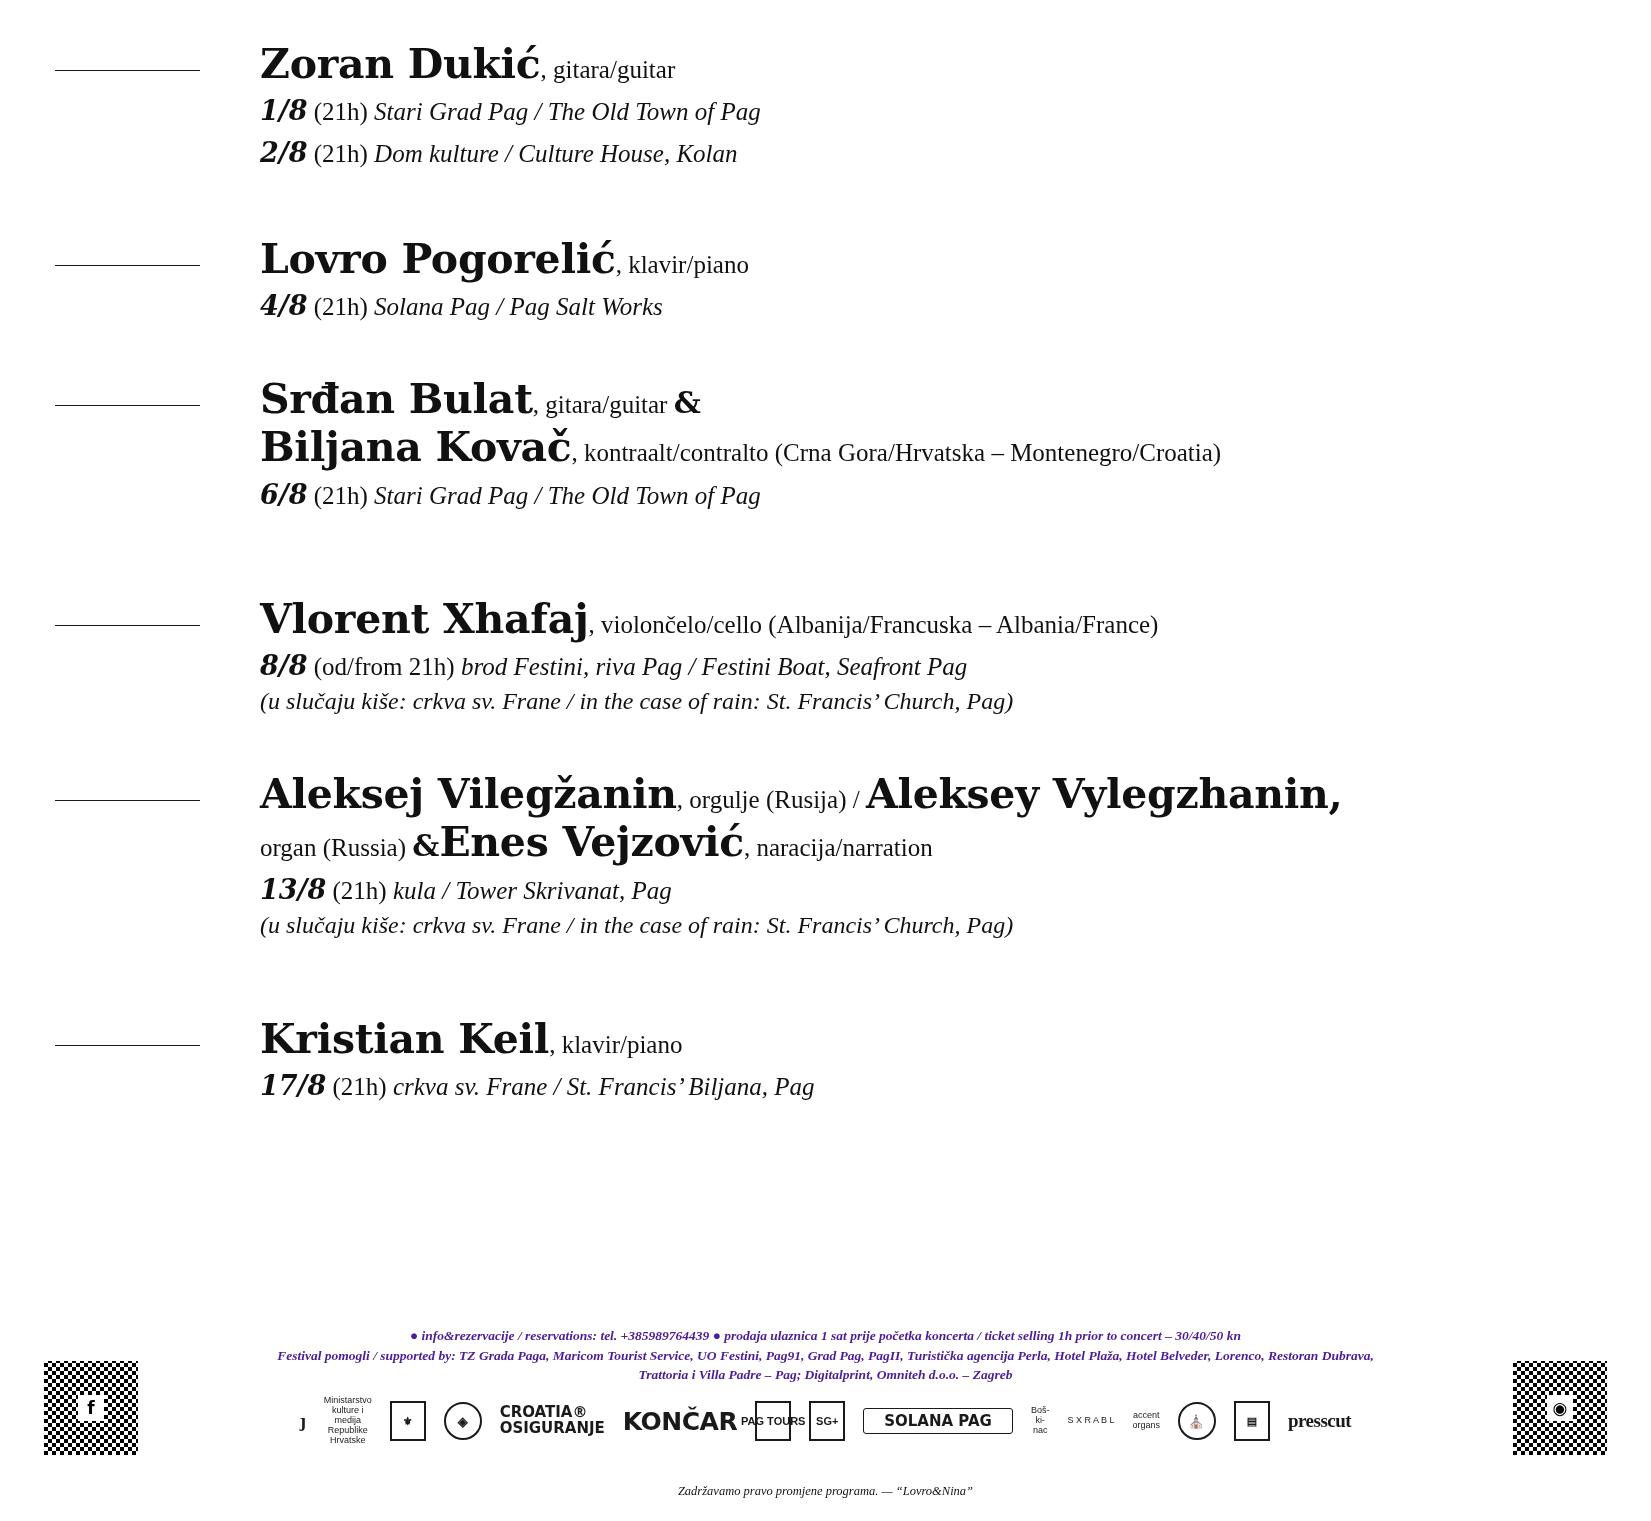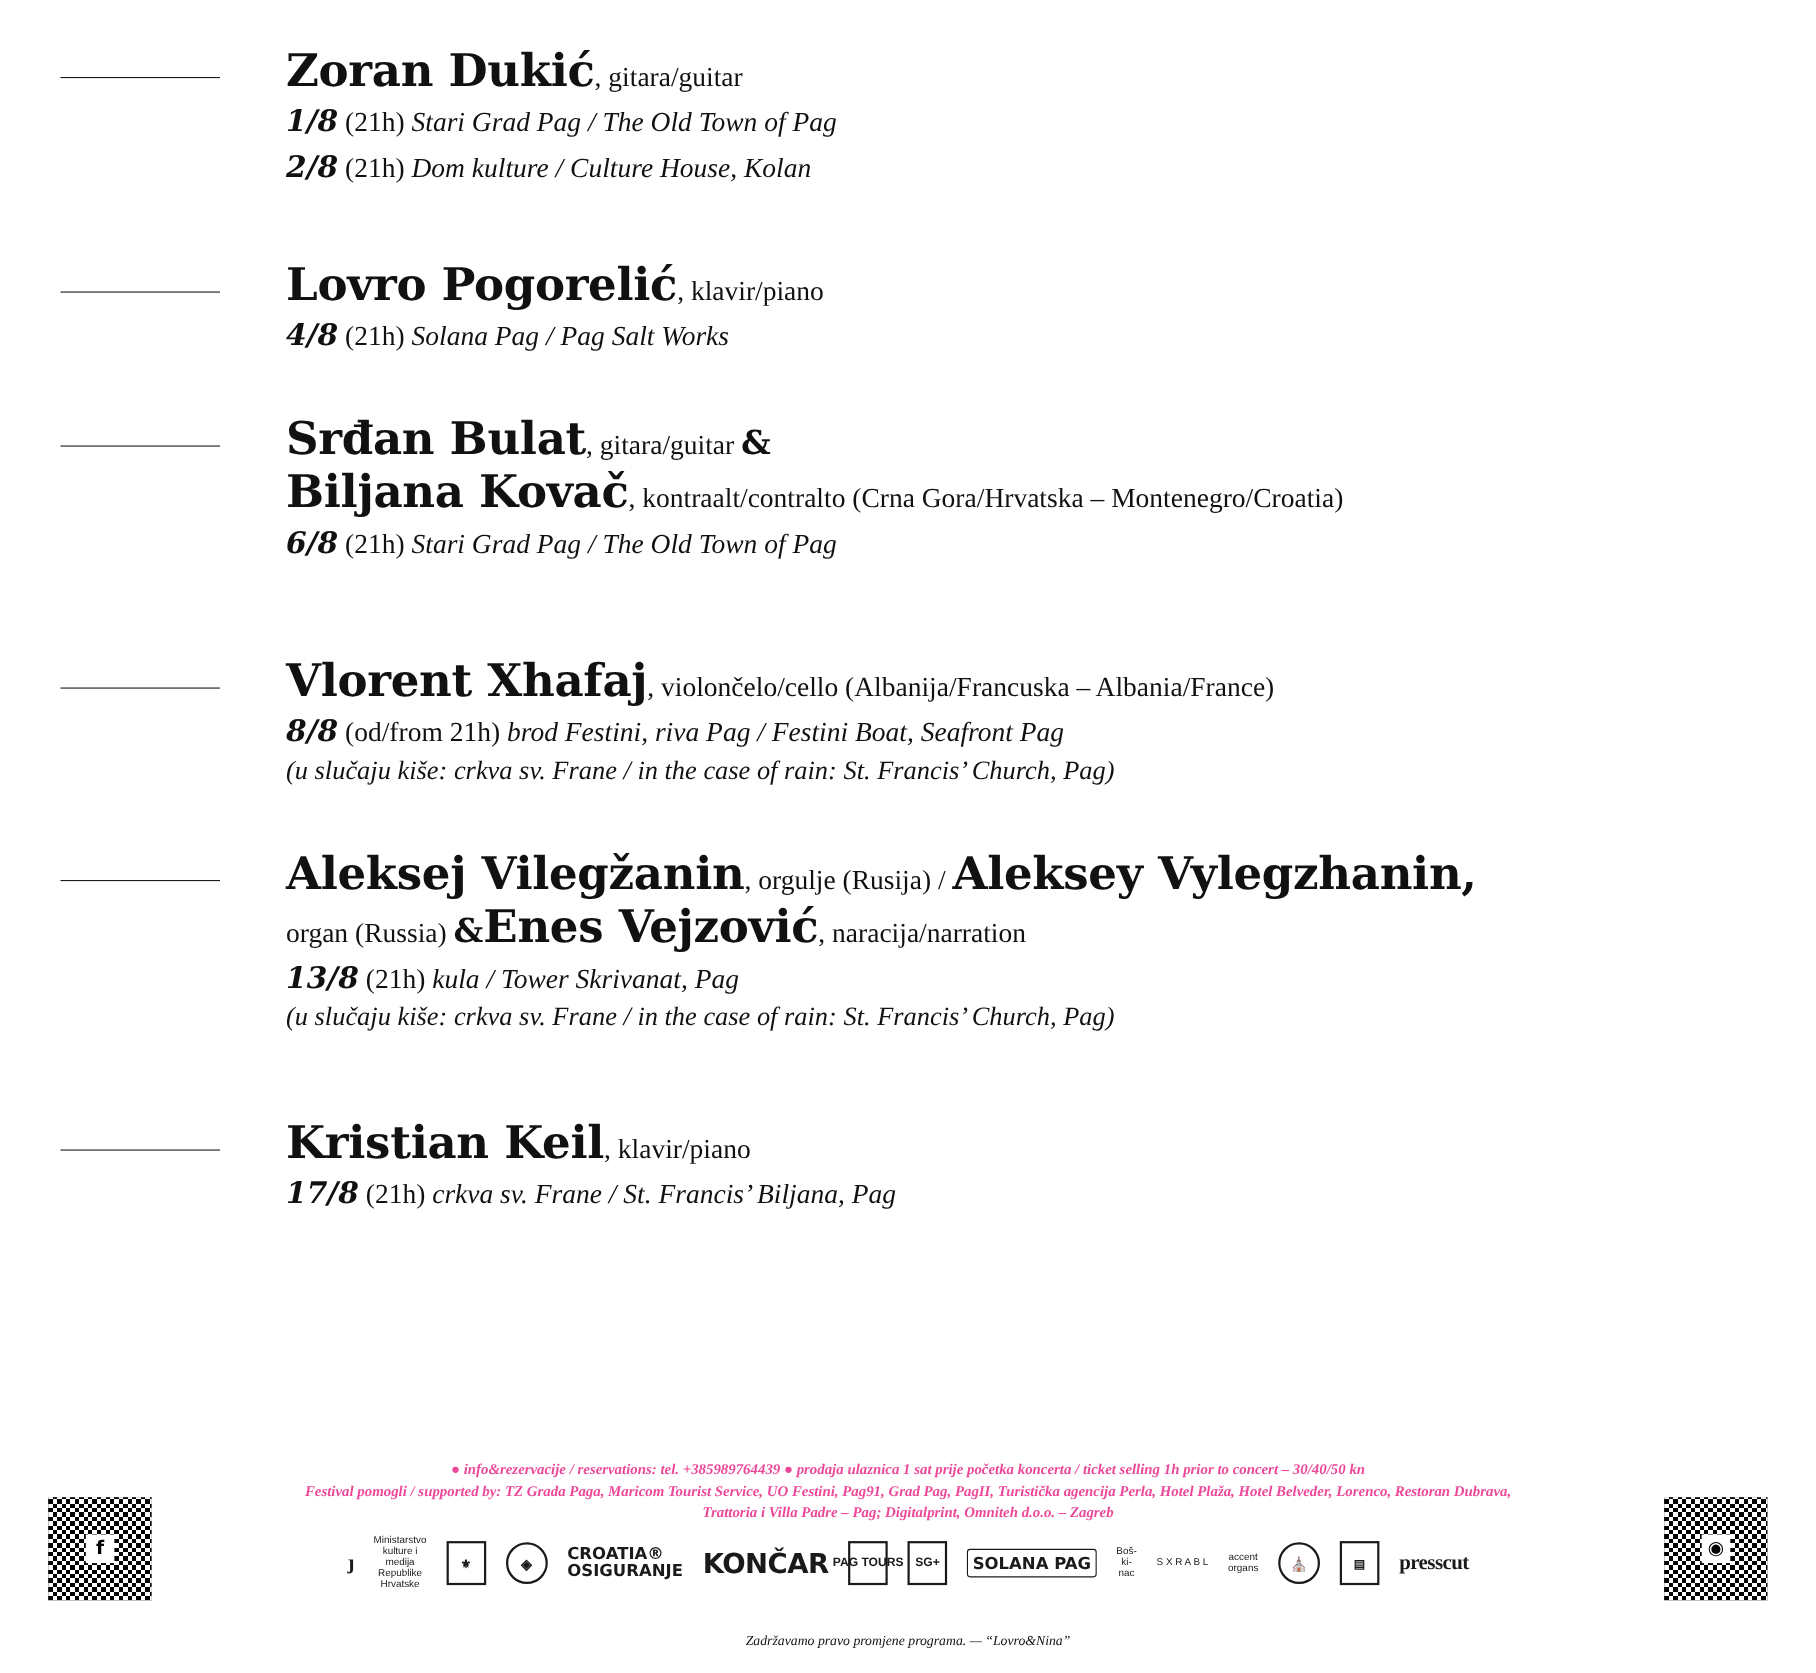--- a/index.html
+++ b/index.html
@@ -100,21 +100,21 @@
     height: 210px;
   }
 
   .foot-text {
     text-align: center;
     font-family: "Liberation Serif", serif;
     font-weight: bold;
     font-style: italic;
     font-size: 13.5px;
     line-height: 1.45;
-    color: #ec4899;
+    color: #4c1d95;
     width: 1180px;
     margin: 0 auto;
   }
 
   .qr {
     position: absolute;
     width: 94px;
     height: 94px;
     background:
       repeating-linear-gradient(90deg, #000 0 4px, #fff 4px 8px),
@@ -205,21 +205,21 @@
     font-family: "Liberation Serif", serif;
     font-size: 19px;
     font-weight: bold;
     letter-spacing: -0.5px;
   }
   .logo-solana {
     font-family: "DejaVu Sans", sans-serif;
     font-weight: bold;
     font-size: 15px;
     border: 1.5px solid #1a1a1a;
-    padding: 3px 4px;
+    padding: 3px 20px;
     border-radius: 3px;
   }
   .foot-bottom {
     position: absolute;
     bottom: 22px;
     width: 100%;
     text-align: center;
     font-family: "Liberation Serif", serif;
     font-style: italic;
     font-weight: normal;

